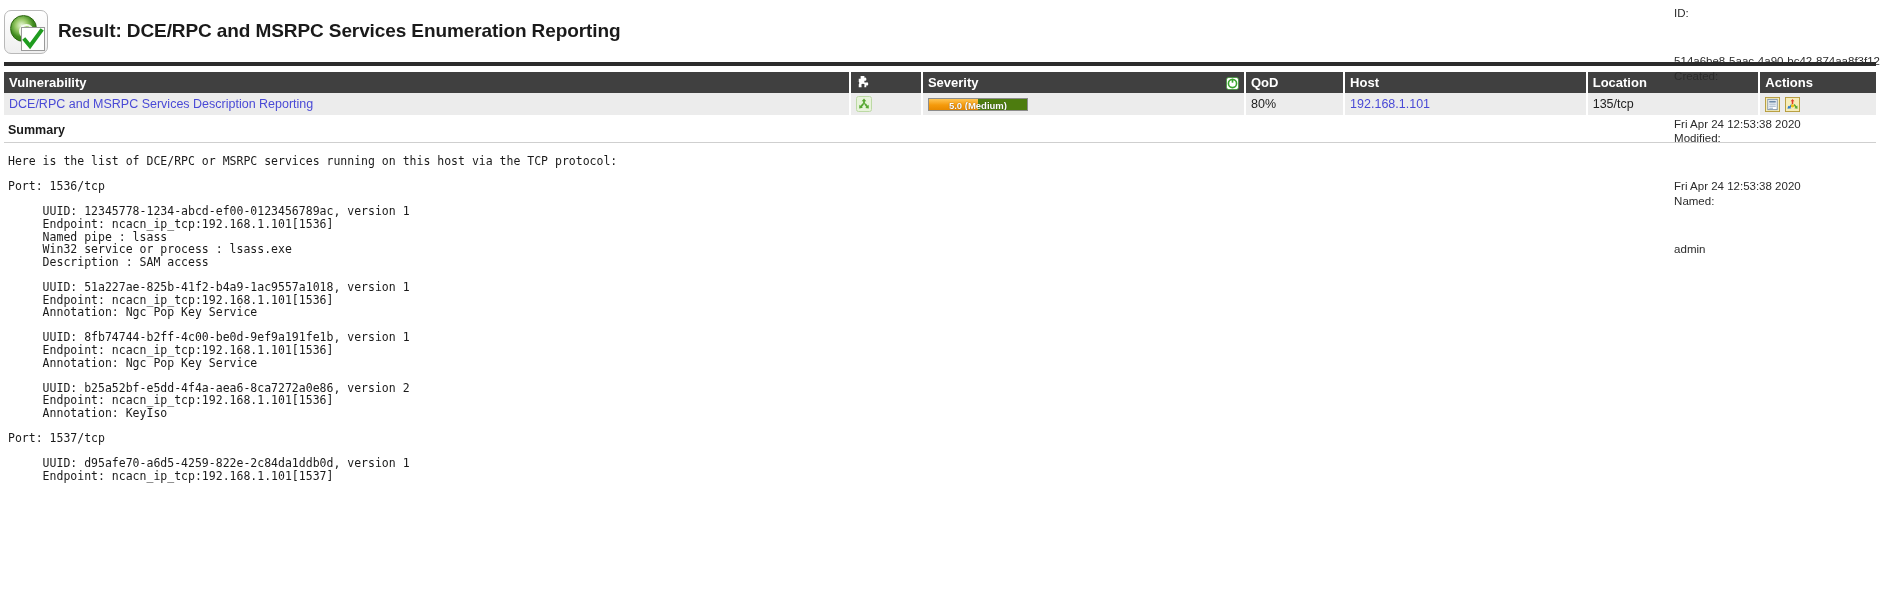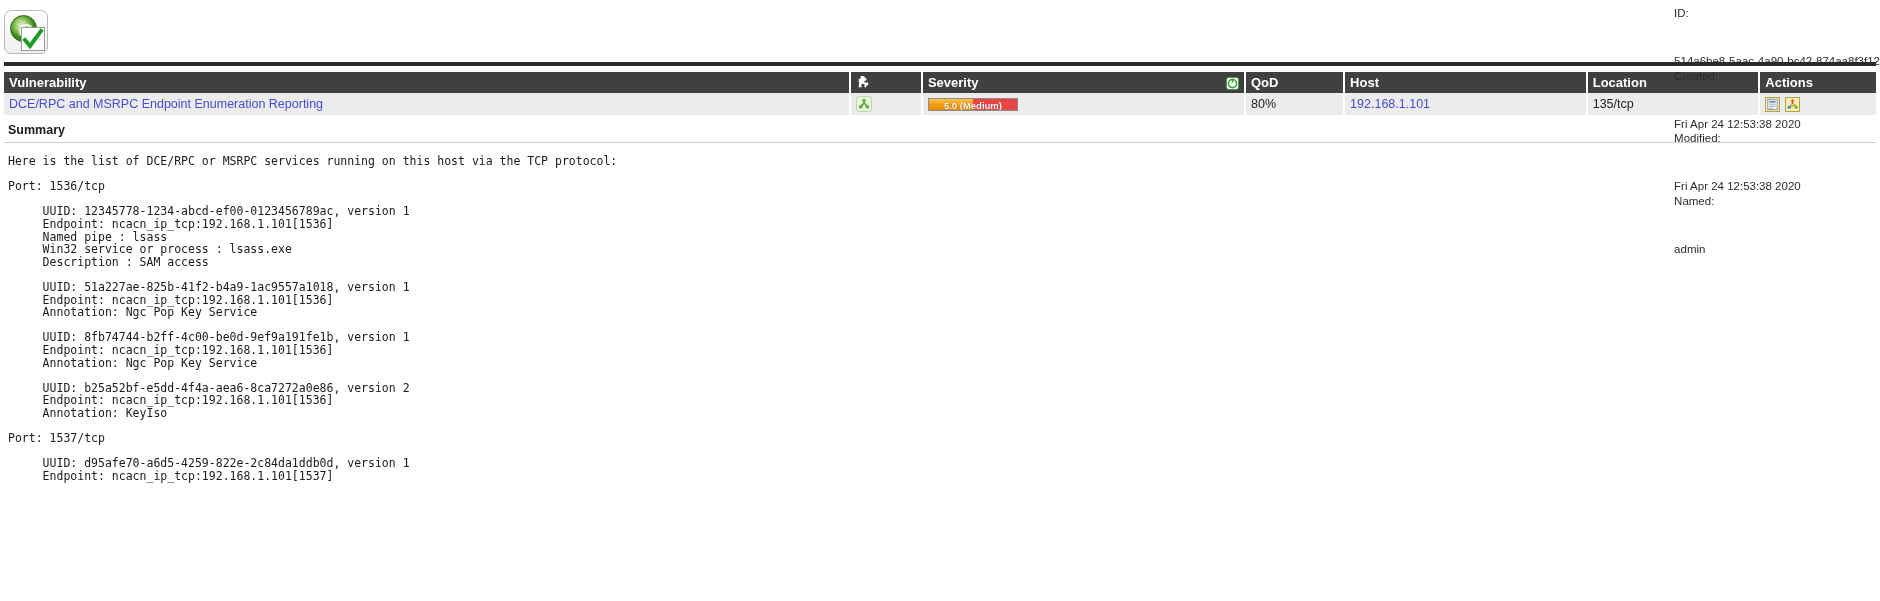--- a/index.html
+++ b/index.html
@@ -138,23 +138,23 @@
   }
   .puzzle-white { display:block; }
   .qod-icon { display:block; }
 
   
   .sol-icon { display:block; }
 
   
   .sev-bar {
     position: relative;
-    width: 90px;
+    width: 100px;
     height: 13px;
-    background: #ef4444;
+    background: #4d7c0f;
     border: 1px solid #8c8c8c;
     overflow: hidden;
   }
   .sev-fill {
     position: absolute;
     left: 0; top: 0; bottom: 0;
     width: 50%;
     background: linear-gradient(#ffc451, #f59a0b 55%, #e88a00);
   }
   .sev-text {
@@ -213,20 +213,21 @@
 <div class="page-header">
   <div class="header-left">
     <div class="result-icon">
       <div class="radar"></div>
       <div class="check-box">
         <svg width="22" height="22" viewBox="0 0 22 22">
           <path d="M3 12 L8 18 L19 3" stroke="#1f9c1f" stroke-width="4" fill="none" stroke-linecap="square"></path>
         </svg>
       </div>
     </div>
+    <div class="page-title">Result: DCE/RPC and MSRPC Services Enumeration Reporting</div>
   </div>
 
   <div class="meta-block">
     <div class="meta-row">
       <span class="meta-key">ID:</span>
       <span class="meta-val">514a6be8-5aac-4a90-bc42-874aa8f3f12</span>
     </div>
     <div class="meta-row">
       <span class="meta-key">Created:</span>
       <span class="meta-val">Fri Apr 24 12:53:38 2020</span>
@@ -276,21 +277,21 @@
       </th>
       <th>QoD</th>
       <th>Host</th>
       <th>Location</th>
       <th>Actions</th>
     </tr>
   </thead>
   <tbody>
     <tr>
       <td>
-        <a class="vuln-link" href="#">DCE/RPC and MSRPC Endpoint Enumeration Reporting</a>
+        <a class="vuln-link" href="#">DCE/RPC and MSRPC Services Description Reporting</a>
       </td>
       <td>
         <span>
           <svg class="sol-icon" width="16" height="16" viewBox="0 0 16 16">
             <rect x="0.5" y="0.5" width="15" height="15" rx="2" fill="#e7f3da" stroke="#bcd9a4"></rect>
             <path d="M8 2.4 L10.3 5.2 H8.9 V8 H7.1 V5.2 H5.7 Z" fill="#56a831"></path>
             <path d="M3.2 12.4 L3.4 8.8 L4.5 9.7 L6.6 7.2 L8 8.4 L5.9 10.9 L7 11.8 Z" fill="#56a831"></path>
             <path d="M12.8 12.4 L9.3 11.9 L10.3 10.9 L8.3 8.4 L9.7 7.2 L11.7 9.7 L12.7 8.8 Z" fill="#56a831"></path>
           </svg>
         </span>

